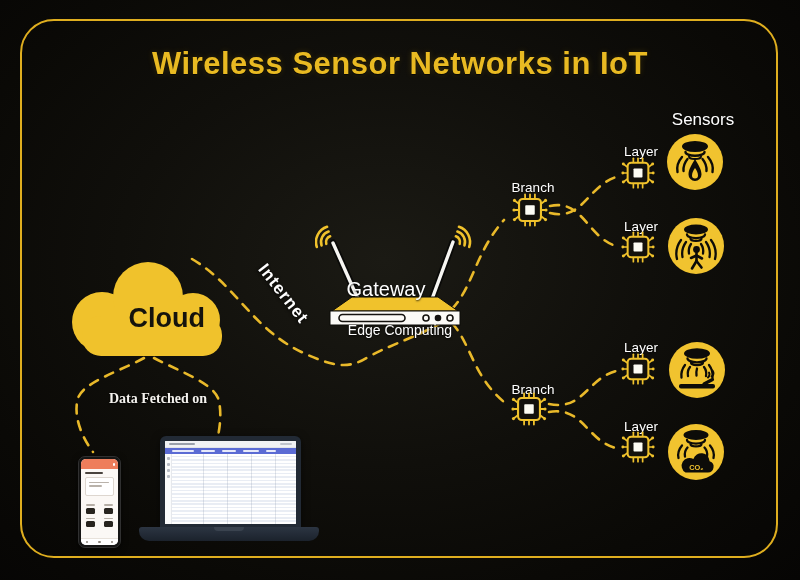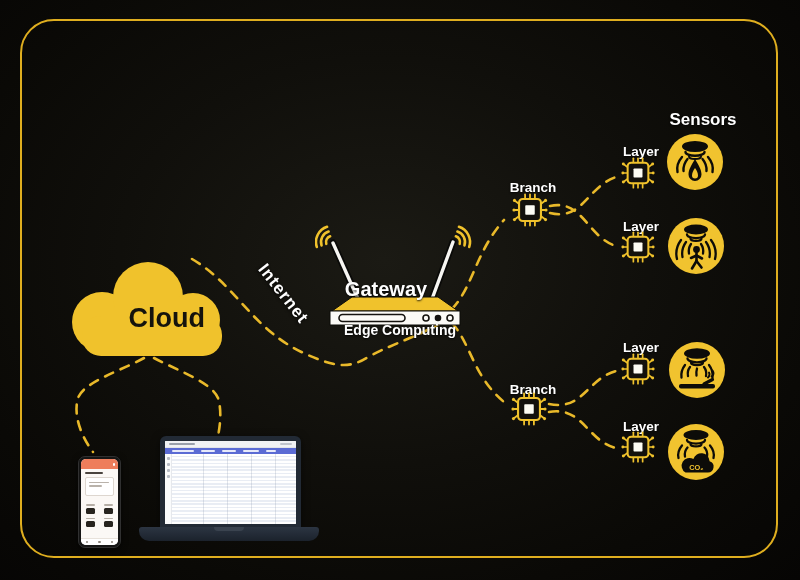--- a/index.html
+++ b/index.html
@@ -10,21 +10,21 @@
   }
   .frame{
     position:absolute;left:20px;top:19px;width:754px;height:535px;
     border:2px solid #dfae1f;border-radius:34px;pointer-events:none;
   }
   .title{
     position:absolute;left:0;top:46px;width:800px;text-align:center;
     font-size:31px;font-weight:bold;letter-spacing:.5px;color:#e9ba22;
     text-shadow:0 1px 1px rgba(0,0,0,.7), 0 0 6px rgba(240,190,30,.18);
   }
-  .lbl{position:absolute;color:#fff;font-weight:bold;text-align:center;
+  .lbl{position:absolute;color:#fff;font-weight:normal;text-align:center;
        text-shadow:0 1px 2px rgba(0,0,0,.8);}
   .lbl-sm{font-size:13.5px;}
   .cloud-label{position:absolute;left:95px;top:303px;width:110px;text-align:right;
     font-size:27px;font-weight:bold;color:#15130d;}
   .internet{
     position:absolute;left:237px;top:284px;width:92px;height:20px;text-align:center;
     font-size:17px;font-weight:bold;color:#fff;letter-spacing:1px;
     transform:rotate(52deg);text-shadow:0 1px 3px rgba(0,0,0,.9);
   }
   .note{
@@ -181,20 +181,21 @@
           <path d="M38.5,25.5 Q42,29.5 41,34.5"></path>
         </g>
         <path d="M19.5,50.5 L41.5,50.5 A5.8,5.8 0 0 0 43.6,39.2 A8.3,8.3 0 0 0 27.4,37 A7.2,7.2 0 0 0 19.5,50.5 Z" fill="#0d0c09"></path>
         <text x="30.4" y="48.2" text-anchor="middle" font-family="Liberation Sans, sans-serif" font-size="7.4" font-weight="bold" fill="#f1c32f">CO₂</text>
       </symbol>
     </defs>
   </svg>
 
   <div class="frame"></div>
 
+  <div class="title">Wireless Sensor Networks in IoT</div>
 
   <svg class="abs" style="left:0;top:0" width="800" height="580" viewBox="0 0 800 580">
     <g fill="none" stroke="#e9b92a" stroke-width="2.6" stroke-linecap="round" stroke-dasharray="9 8">
       <path d="M192,259 C238,286 252,331 308,355 C336,367 349,369 368,357 C398,341 426,334 450,317"></path>
       <path d="M452,309 C473,287 476,251 504,220"></path>
       <path d="M452,323 C471,344 473,376 504,402"></path>
       <path d="M550,213 C583,221 587,187 616,177"></path>
       <path d="M550,206 C583,199 587,237 616,246"></path>
       <path d="M549,404 C583,411 587,379 616,371"></path>
       <path d="M549,412 C583,406 587,441 616,448"></path>
@@ -283,20 +284,21 @@
       <use href="#sensor-motion"></use>
     </svg>
   <svg class="abs" style="left:667px;top:340px" width="60" height="60">
       <use href="#sensor-smoke"></use>
     </svg>
   <svg class="abs" style="left:666px;top:422px" width="60" height="60">
       <use href="#sensor-co2"></use>
     </svg>
 
   <div class="note">
+    <div>Data Fetched on</div>
   </div>
 
   <div class="phone">
     <div class="phone-screen">
       <div class="ph-header">
         <span class="dot"></span>
       </div>
       <div class="ph-line" style="width:18px"></div>
       <div class="ph-card">
         <div class="l" style="width:20px"></div>

